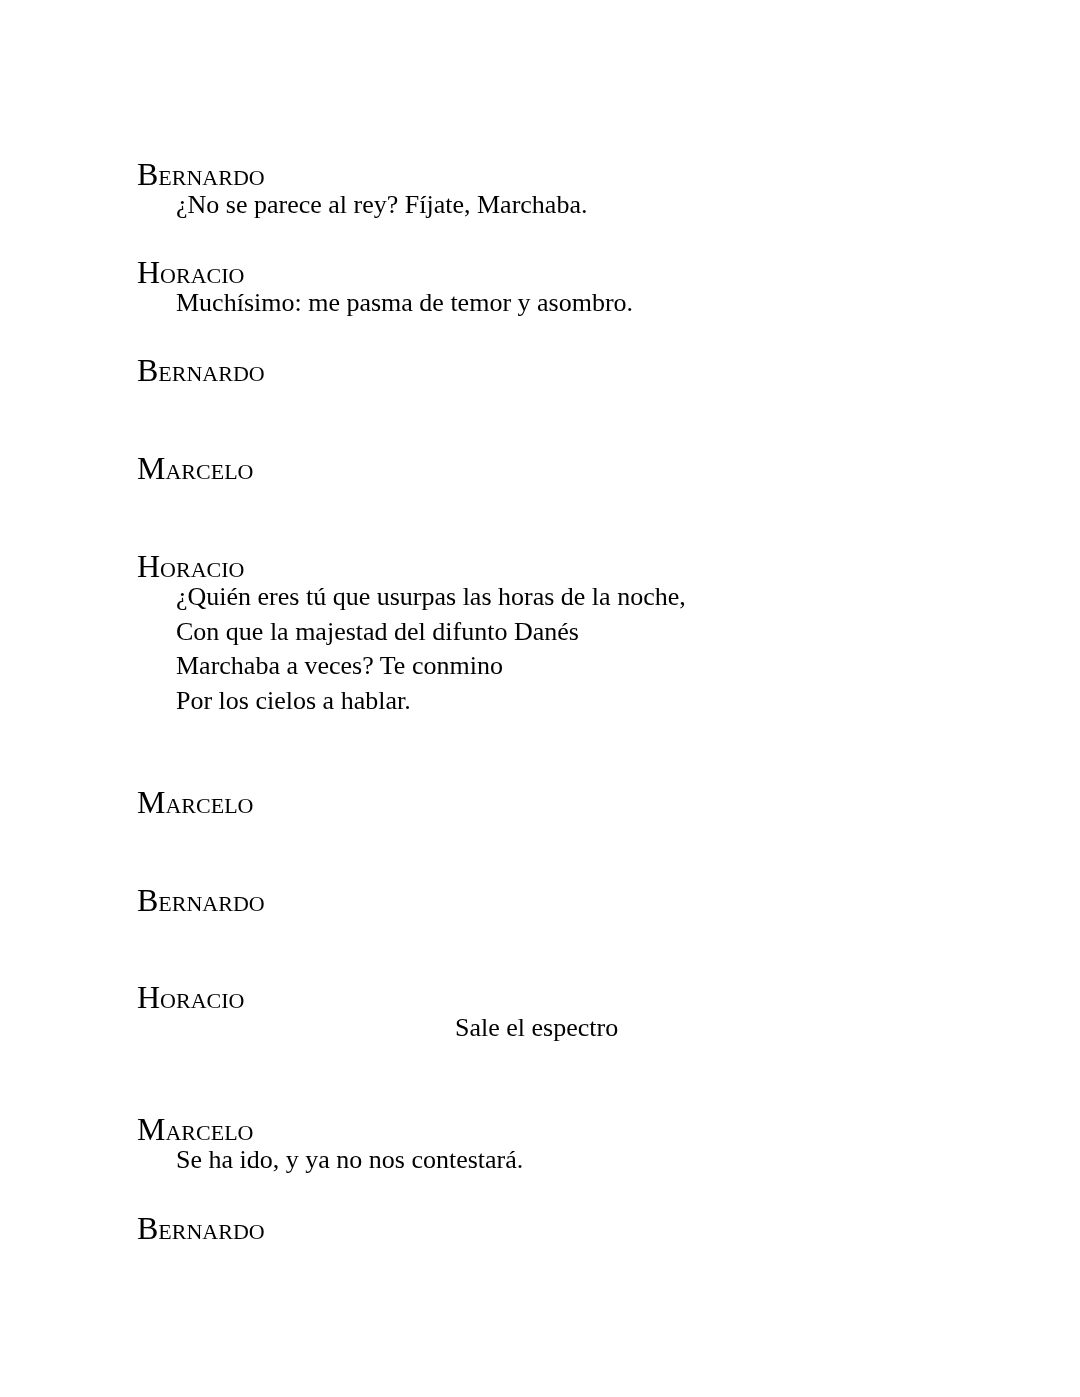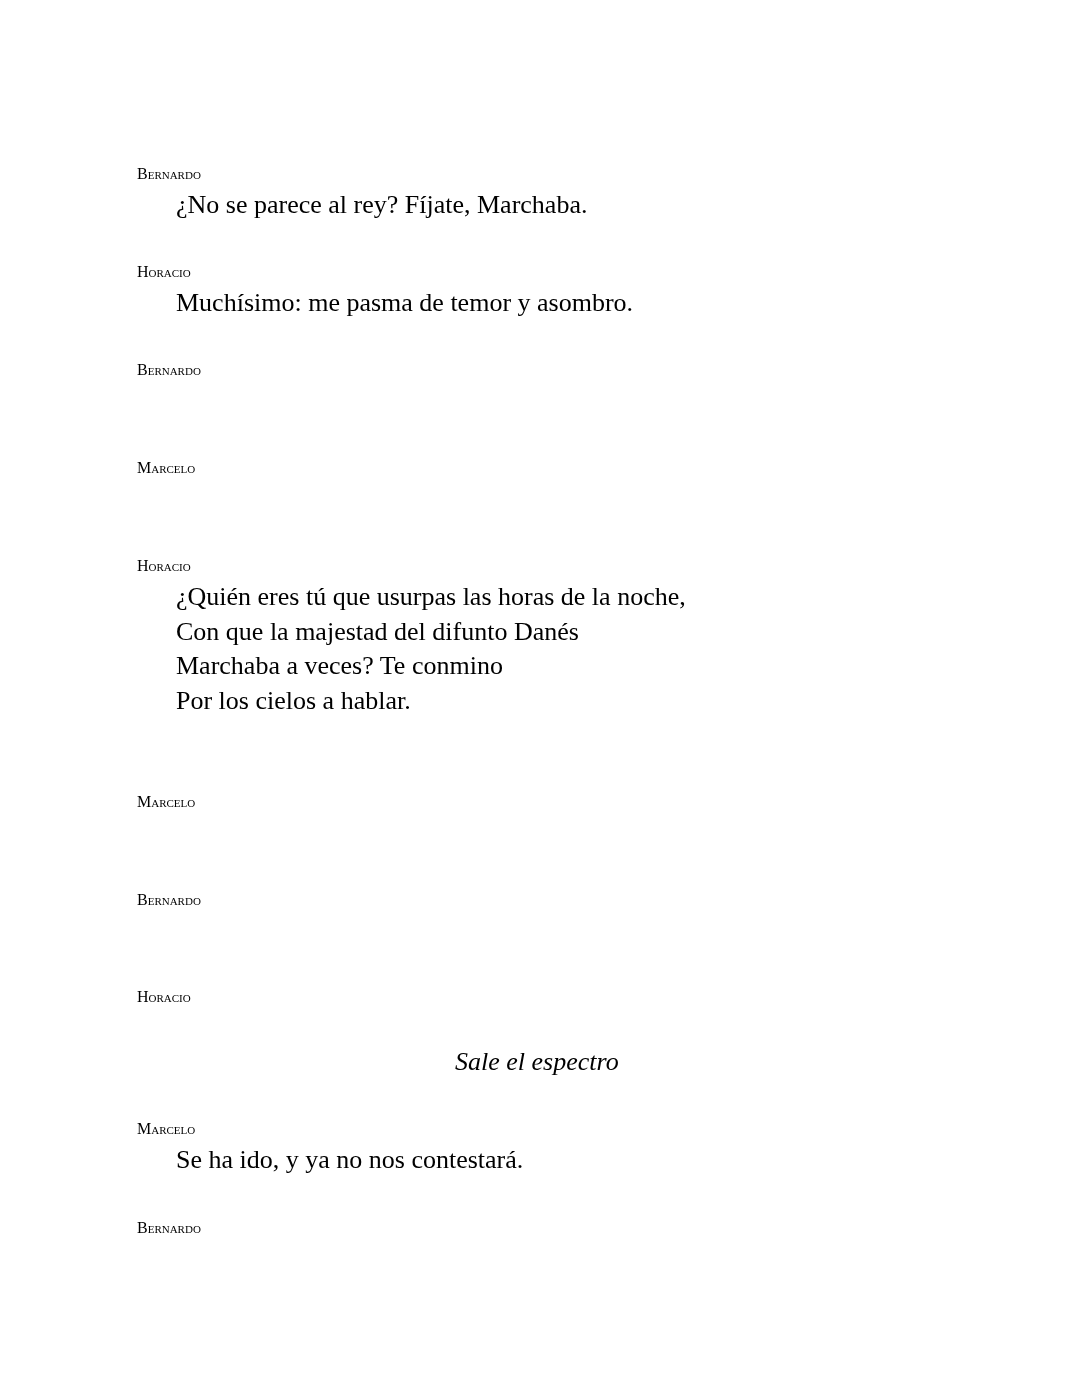--- a/index.html
+++ b/index.html
@@ -21,44 +21,42 @@
       top: 0;
       width: 1080px;
       height: 1397px;
     }
     .speech {
       position: absolute;
       left: 137px;
       width: 800px;
     }
     .speaker {
-      font-size: 16px;
+      font-size: 32px;
       font-variant: small-caps;
       line-height: 28px;
       height: 28px;
       letter-spacing: 0px;
       white-space: nowrap;
     }
     .lines {
       margin-left: 39px;
     }
     .line {
       font-size: 26px;
       line-height: 34.5px;
       height: 34.5px;
       white-space: nowrap;
     }
     .stage {
       font-size: 26px;
-      font-style: italic;
       line-height: 34.5px;
       height: 34.5px;
       white-space: nowrap;
       margin-left: 279px;
-      margin-top: 34px;
     }
   </style>
 </head>
 <body>
 
 <div class="page">
 
   <div class="speech" style="top:160px;">
     <div class="speaker">Bernardo</div>
     <div class="lines">

